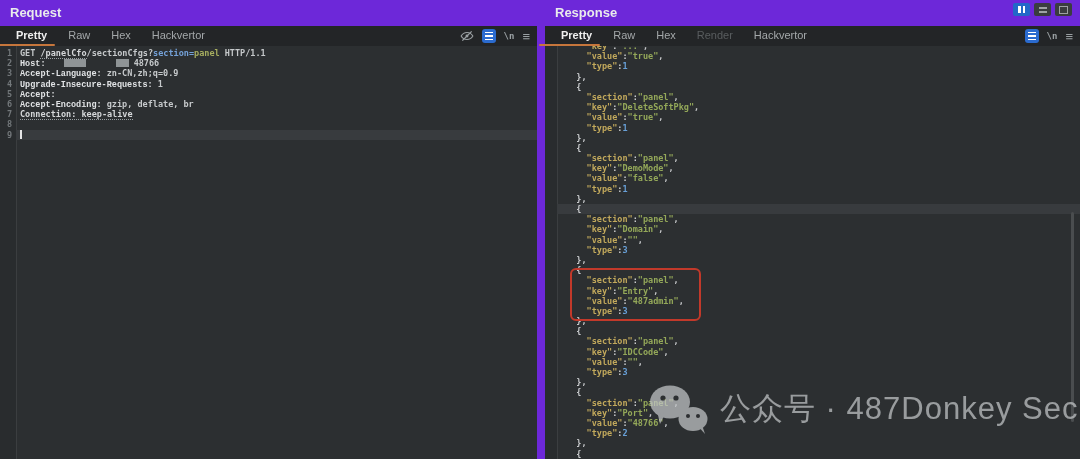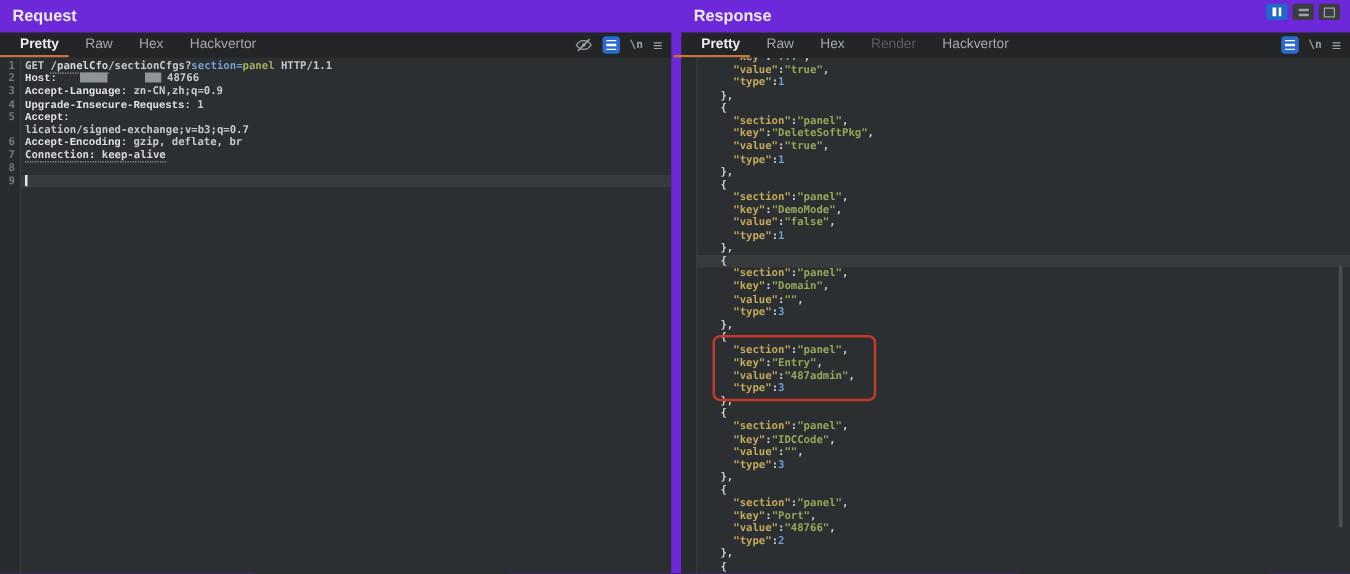--- a/index.html
+++ b/index.html
@@ -130,24 +130,20 @@
           </div>
           <div class="row">
             <span class="ln">4</span>
             <span class="code"><span class="tk-h">Upgrade-Insecure-Requests:</span><span class="tk-t"> 1</span></span>
           </div>
           <div class="row">
             <span class="ln">5</span>
             <span class="code"><span class="tk-h">Accept:</span></span>
           </div>
           <div class="row">
-            <span class="ln"></span>
-            <span class="code"><span class="tk-t">lication/signed-exchange;v=b3;q=0.7</span></span>
-          </div>
-          <div class="row">
             <span class="ln">6</span>
             <span class="code"><span class="tk-h">Accept-Encoding:</span><span class="tk-t"> gzip, deflate, br</span></span>
           </div>
           <div class="row">
             <span class="ln">7</span>
             <span class="code"><span class="tk-u">Connection: keep-alive</span></span>
           </div>
           <div class="row">
             <span class="ln">8</span>
             <span class="code"></span>
@@ -351,14 +347,31 @@
             <span class="ln"></span>
             <span class="code"><span class="tk-p">     </span><span class="tk-k">"section"</span><span class="tk-p">:</span><span class="tk-s">"panel"</span><span class="tk-p">,</span></span>
           </div>
         </div>
     </div>
   </div>
 
   <div id="annotation-box"></div>
   <div id="res-scrollbar"></div>
 
+  <div id="watermark">
+    <svg width="62" height="52" viewBox="0 0 62 52">
+      <g fill="#c3c6c8">
+        <ellipse cx="22" cy="19" rx="20" ry="16.5"></ellipse>
+        <polygon points="10,32 18,29 12,41"></polygon>
+        <ellipse cx="45" cy="36" rx="14.5" ry="12"></ellipse>
+        <polygon points="55,45 49,42 57,51"></polygon>
+      </g>
+      <g fill="#2c2f31">
+        <circle cx="15" cy="15" r="2.6"></circle>
+        <circle cx="28" cy="15" r="2.6"></circle>
+        <circle cx="40" cy="33" r="2"></circle>
+        <circle cx="50" cy="33" r="2"></circle>
+      </g>
+    </svg>
+    <span class="wm-text">公众号 · 487Donkey Sec</span>
+  </div>
 
 </div>
 
 </body></html>

